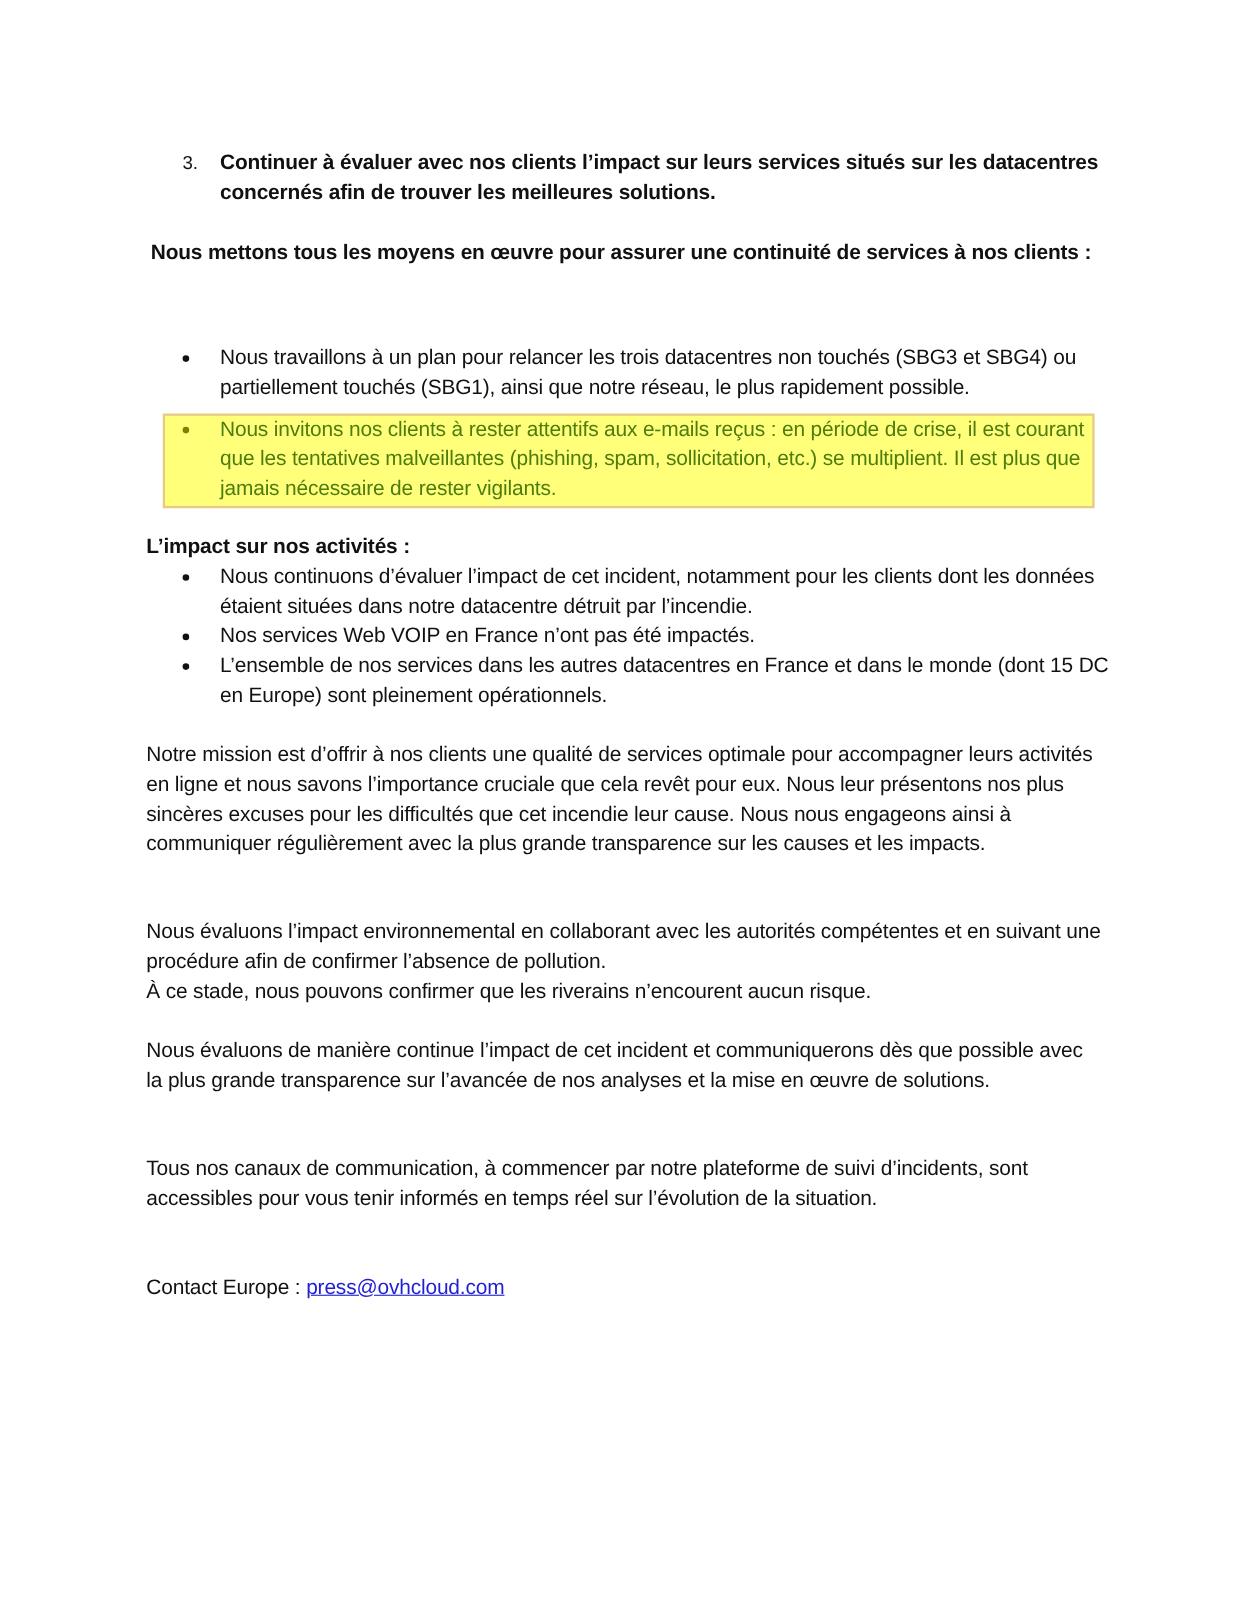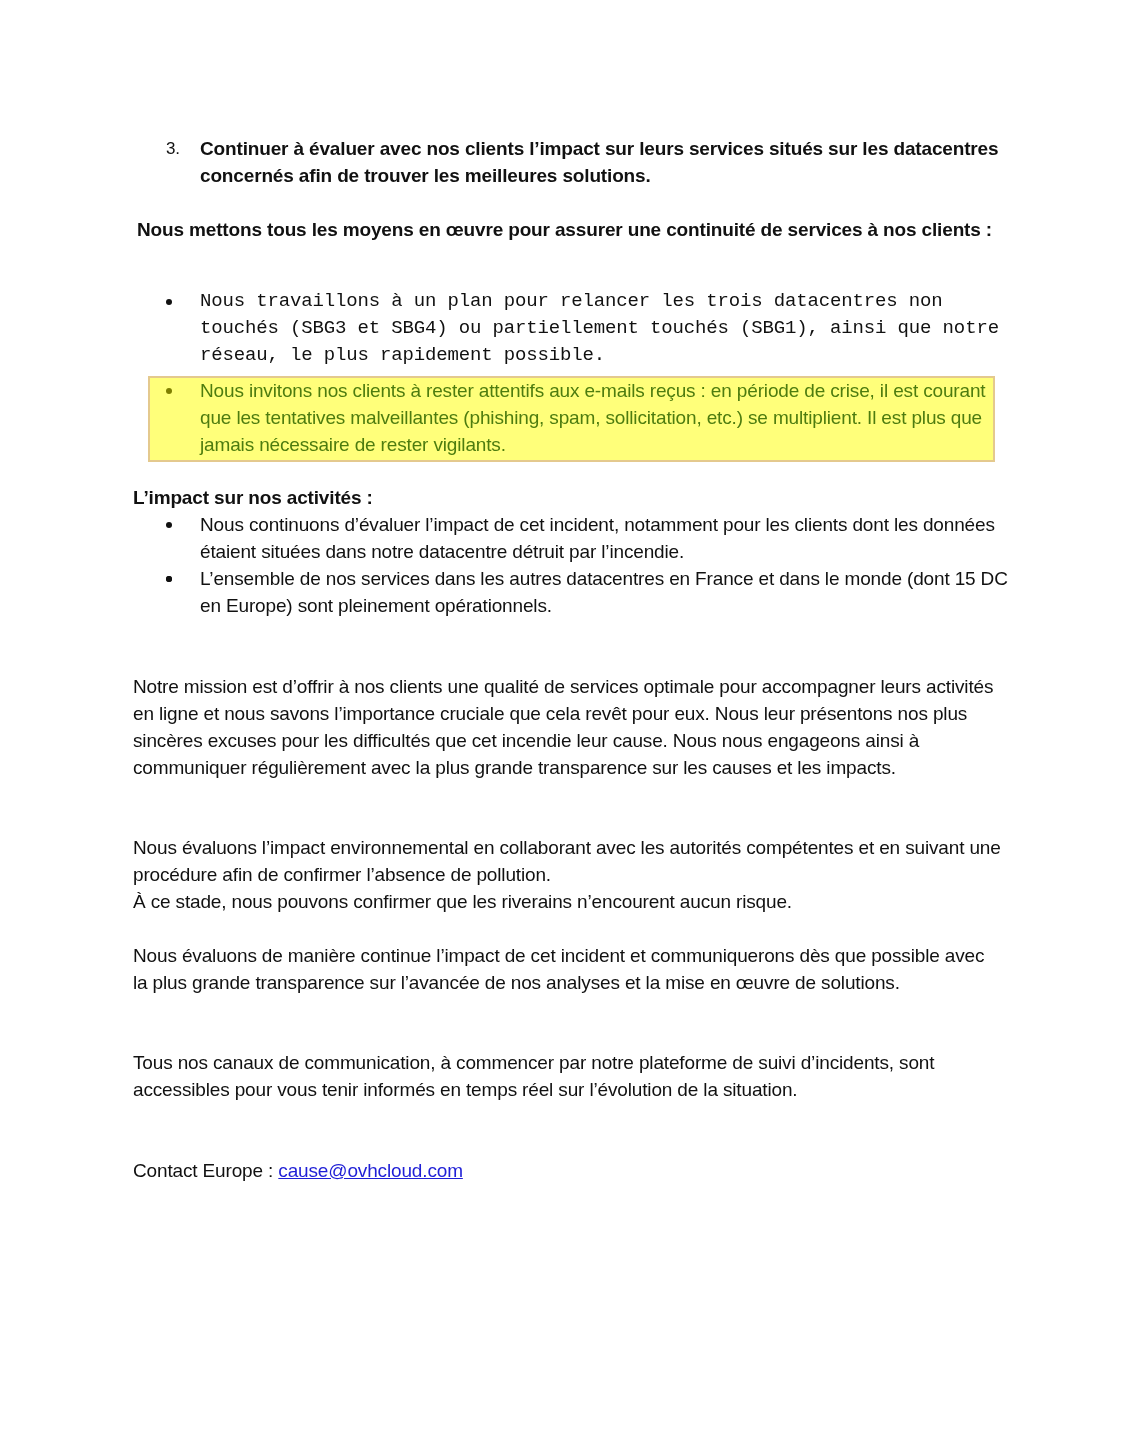--- a/index.html
+++ b/index.html
@@ -65,21 +65,21 @@
     }
     .bullets .dot {
       position: absolute;
       left: 33px;
       top: 11px;
       width: 6px;
       height: 6px;
       border-radius: 50%;
       background: #111111;
     }
-    .list1 { top: 288px; font-family: Liberation Mono, monospace; }
+    .list1 { top: 312px; }
     .highlight {
       position: absolute;
       left: 148px;
       top: 376px;
       width: 847px;
       height: 86px;
       background: #ffff7a;
       border: 2px solid #e4c98e;
       box-sizing: border-box;
     }
@@ -145,35 +145,36 @@
 
   <div class="heading2 text bold">L’impact sur nos activités :</div>
 
   <div class="bullets list2 text">
     <div class="item">
       <span class="dot"></span>
       <span>Nous continuons d’évaluer l’impact de cet incident, notamment pour les clients dont les données étaient situées dans notre datacentre détruit par l’incendie.</span>
     </div>
     <div class="item">
       <span class="dot"></span>
+      <span>Nos services Web VOIP en France n’ont pas été impactés.</span>
     </div>
     <div class="item">
       <span class="dot"></span>
       <span>L’ensemble de nos services dans les autres datacentres en France et dans le monde (dont 15 DC en Europe) sont pleinement opérationnels.</span>
     </div>
   </div>
 
   <div class="para p1 text">Notre mission est d’offrir à nos clients une qualité de services optimale pour accompagner leurs activités en ligne et nous savons l’importance cruciale que cela revêt pour eux. Nous leur présentons nos plus sincères excuses pour les difficultés que cet incendie leur cause. Nous nous engageons ainsi à communiquer régulièrement avec la plus grande transparence sur les causes et les impacts.</div>
 
   <div class="para p2 text">
     <div>Nous évaluons l’impact environnemental en collaborant avec les autorités compétentes et en suivant une procédure afin de confirmer l’absence de pollution.</div>
     <div>À ce stade, nous pouvons confirmer que les riverains n’encourent aucun risque.</div>
   </div>
 
   <div class="para p3 text">Nous évaluons de manière continue l’impact de cet incident et communiquerons dès que possible avec la plus grande transparence sur l’avancée de nos analyses et la mise en œuvre de solutions.</div>
 
   <div class="para p4 text">Tous nos canaux de communication, à commencer par notre plateforme de suivi d’incidents, sont accessibles pour vous tenir informés en temps réel sur l’évolution de la situation.</div>
 
   <div class="para contact text">
-    <span>Contact Europe : </span><a class="link">cause@ovhcloud.com</a>
+    <span>Contact Europe : </span><a class="link">press@ovhcloud.com</a>
   </div>
 
 </div>
 
 </body></html>

